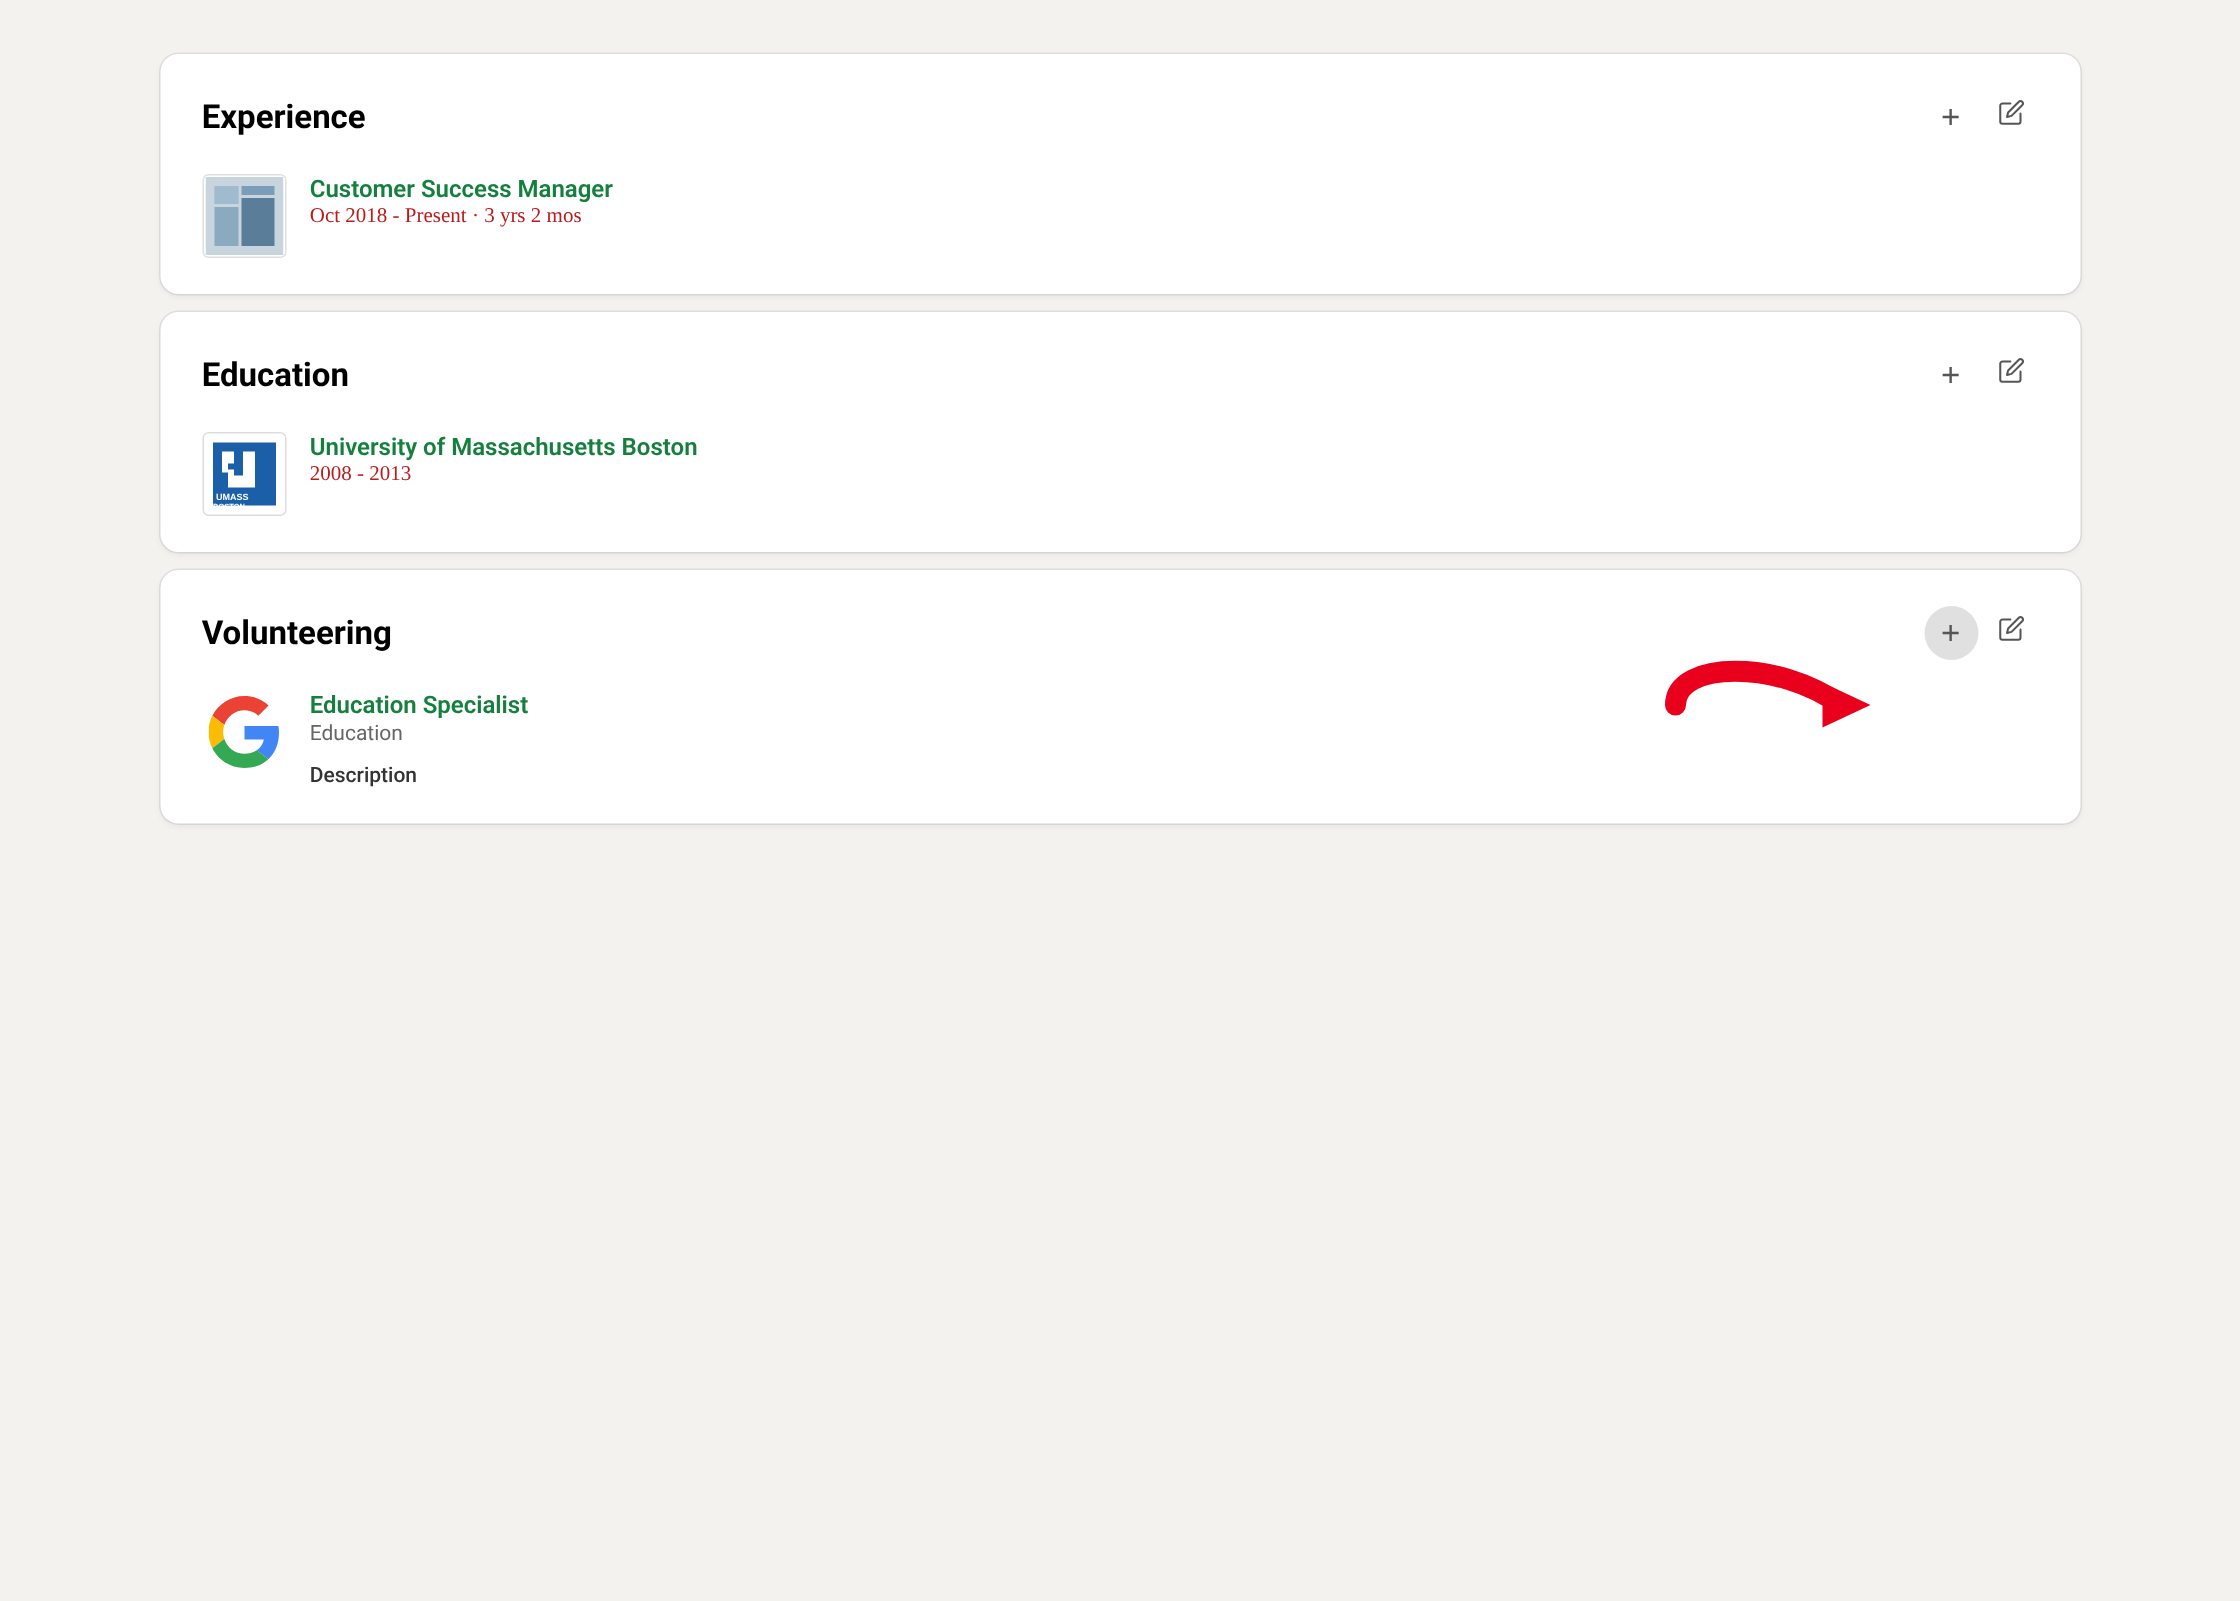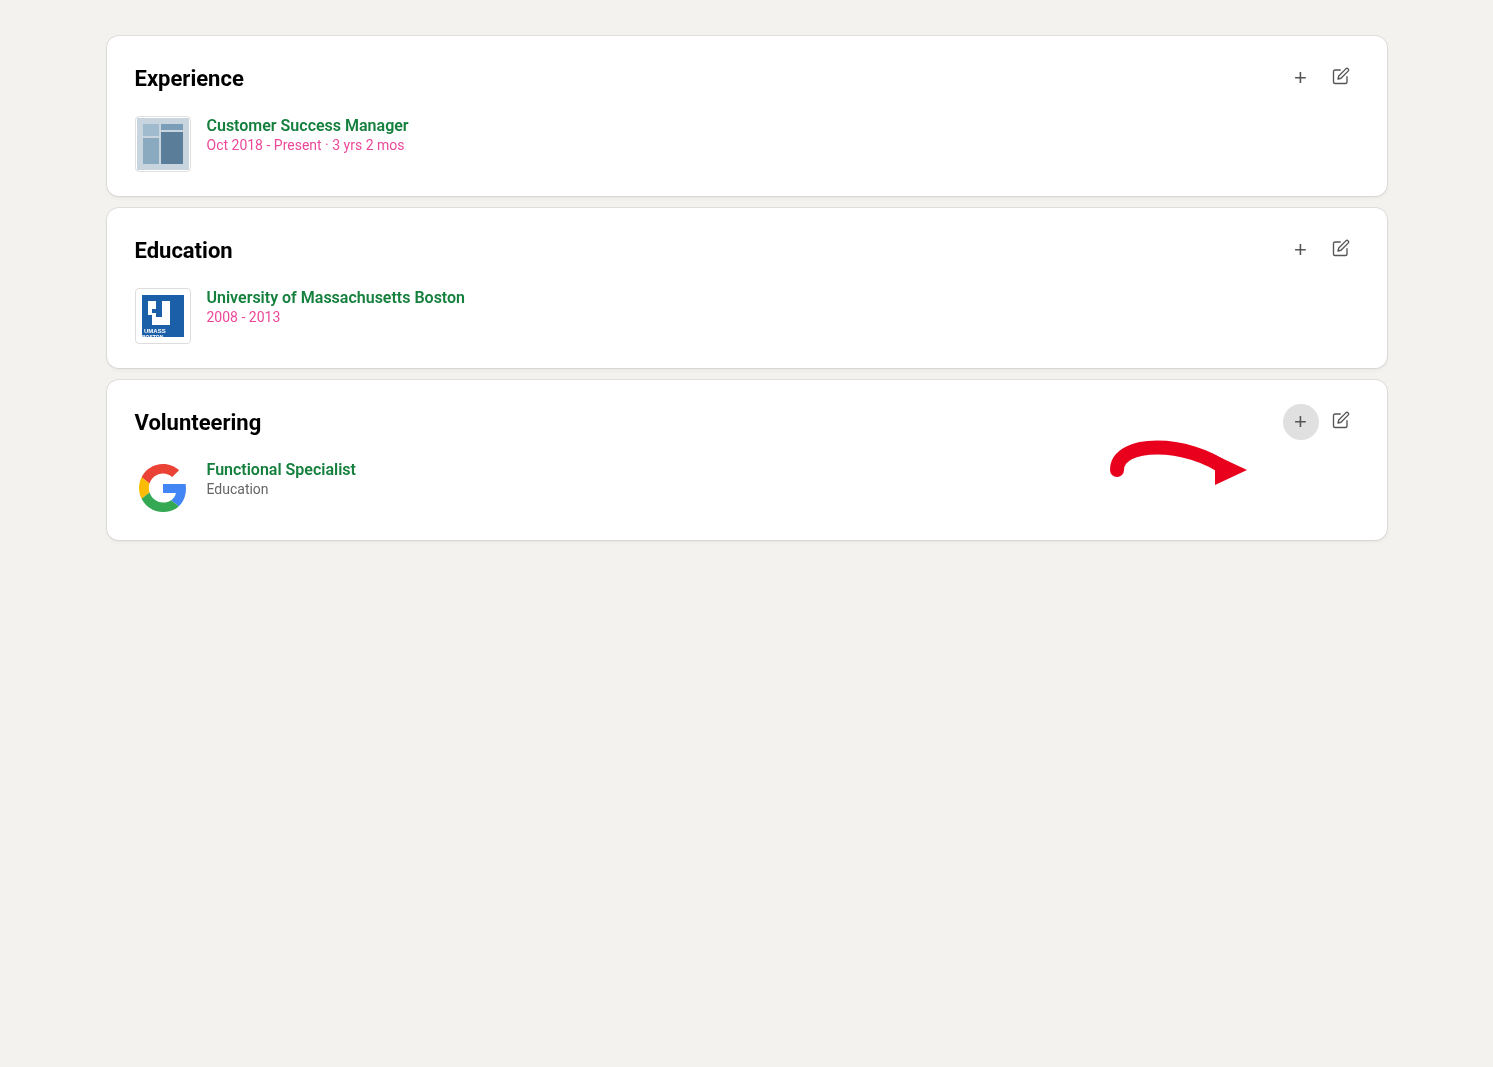--- a/index.html
+++ b/index.html
@@ -96,21 +96,22 @@
     }
 
     .entry-subtitle {
       font-size: 14px;
       color: #444;
       margin-bottom: 2px;
     }
 
     .entry-meta {
       font-size: 14px;
-      color: #ec4899;
+      color: #b91c1c;
+      font-family: Liberation Serif, serif;
     }
 
     .entry-category {
       font-size: 14px;
       color: #666;
       margin-top: 2px;
     }
 
     .entry-description {
       font-size: 14px;
@@ -261,19 +262,20 @@
 
         <svg width="48" height="48" viewBox="0 0 48 48" xmlns="http://www.w3.org/2000/svg">
           <path fill="#EA4335" d="M24 9.5c3.54 0 6.71 1.22 9.21 3.6l6.85-6.85C35.9 2.38 30.47 0 24 0 14.62 0 6.51 5.38 2.56 13.22l7.98 6.19C12.43 13.72 17.74 9.5 24 9.5z"></path>
           <path fill="#4285F4" d="M46.98 24.55c0-1.57-.15-3.09-.38-4.55H24v9.02h12.94c-.58 2.96-2.26 5.48-4.78 7.18l7.73 6c4.51-4.18 7.09-10.36 7.09-17.65z"></path>
           <path fill="#FBBC05" d="M10.53 28.59c-.48-1.45-.76-2.99-.76-4.59s.27-3.14.76-4.59l-7.98-6.19C.92 16.46 0 20.12 0 24c0 3.88.92 7.54 2.56 10.78l7.97-6.19z"></path>
           <path fill="#34A853" d="M24 48c6.48 0 11.93-2.13 15.89-5.81l-7.73-6c-2.18 1.48-4.97 2.31-8.16 2.31-6.26 0-11.57-4.22-13.47-9.91l-7.98 6.19C6.51 42.62 14.62 48 24 48z"></path>
           <path fill="none" d="M0 0h48v48H0z"></path>
         </svg>
       </div>
       <div class="entry-info">
-        <div class="entry-title">Functional Specialist</div>
+        <div class="entry-title">Education Specialist</div>
         <div class="entry-category">Education</div>
+        <div class="entry-description">Description</div>
       </div>
     </div>
   </div>
 
 </div>
 
 </body></html>

